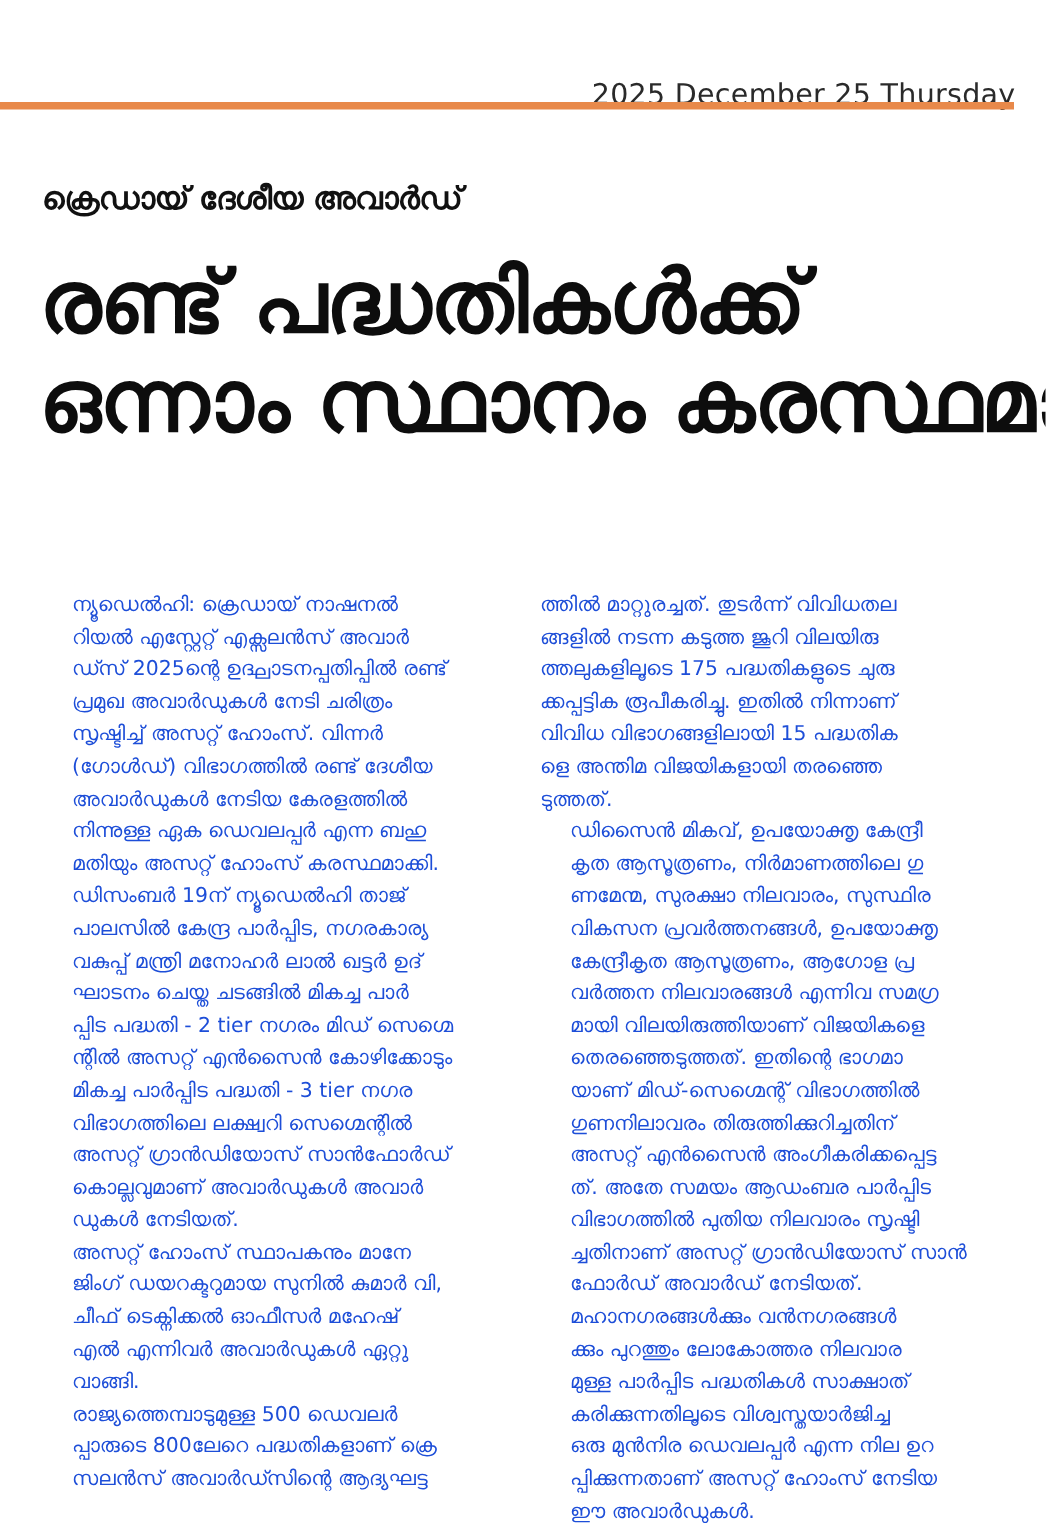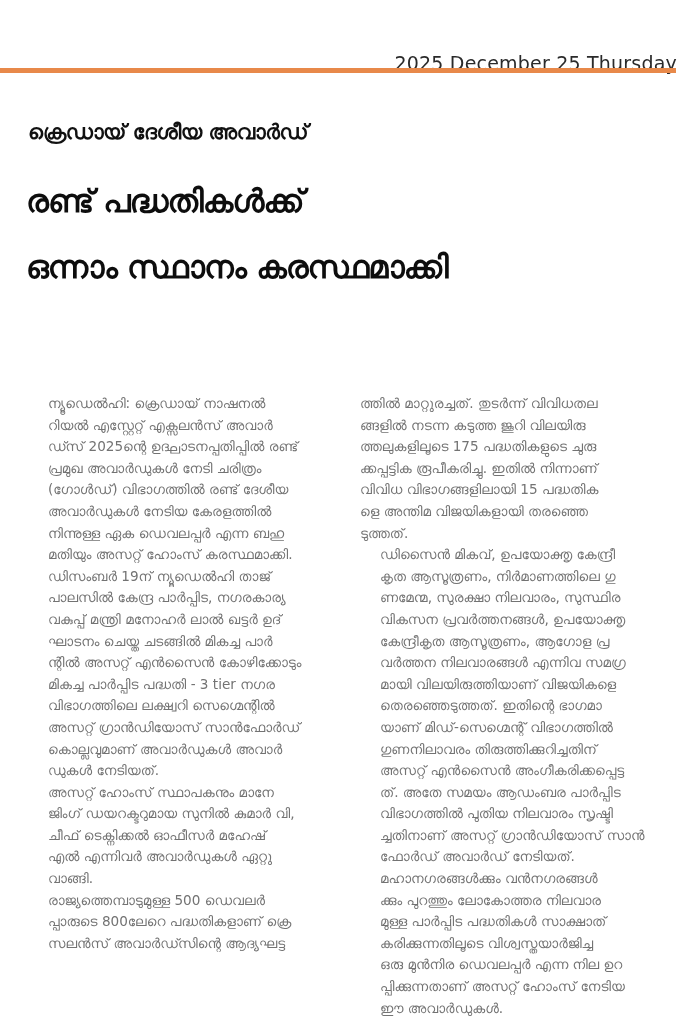--- a/index.html
+++ b/index.html
@@ -1,23 +1,23 @@
 <!DOCTYPE html>
 <html><head>
 <meta charset="utf-8">
 <style>
   html, body { margin: 0; padding: 0; background: #ffffff; }
   body { width: 697px; height: 1024px; position: relative; overflow: hidden; font-family: "DejaVu Sans", sans-serif; color: #1a1a1a; }
   .dateline { position: absolute; top: 20px; right: 20px; font-family: "DejaVu Sans", sans-serif; font-size: 19px; color: #2a2a2a; letter-spacing: 0.2px; margin-top: 32px; }
   .rule { position: absolute; top: 68px; left: 0; width: 676px; height: 5px; background: #e8894a; }
   .kicker { position: absolute; top: 120px; left: 28px; font-family: "DejaVu Sans", sans-serif; font-weight: bold; font-size: 21px; color: #111; letter-spacing: -0.5px; }
-  .headline { position: absolute; top: 168px; left: 26px; width: 660px; font-family: "DejaVu Sans", sans-serif; font-weight: bold; font-size: 32px; line-height: 66px; color: #0d0d0d; letter-spacing: -1px; }
+  .headline { position: absolute; top: 168px; left: 26px; width: 660px; font-family: "DejaVu Sans", sans-serif; font-weight: bold; font-size: 58px; line-height: 66px; color: #0d0d0d; letter-spacing: -1px; }
   .headline div { white-space: nowrap; }
   .columns { position: absolute; top: 393px; left: 28px; width: 650px; display: flex; gap: 14px; }
-  .col { width: 318px; font-family: "DejaVu Sans", sans-serif; font-size: 13.6px; line-height: 21.6px; color: #737373; text-align: justify; }
+  .col { width: 318px; font-family: "DejaVu Sans", sans-serif; font-size: 13.6px; line-height: 21.6px; color: #1d4ed8; text-align: justify; }
   .col p { margin: 0; text-indent: 20px; }
   .col p.cont { text-indent: 0; }
   .line { display: block; white-space: nowrap; overflow: hidden; }
 </style>
 </head>
 <body>
 
 <div class="dateline">2025 December 25 Thursday</div>
 <div class="rule"></div>
 
@@ -28,30 +28,32 @@
   <div>ഒന്നാം സ്ഥാനം കരസ്ഥമാക്കി</div>
 </div>
 
 <div class="columns">
   <div class="col" id="left-col">
       <p>
         <span class="line">ന്യൂഡെൽഹി: ക്രെഡായ് നാഷനൽ</span>
         <span class="line">റിയൽ എസ്റ്റേറ്റ് എക്സലൻസ് അവാർ</span>
         <span class="line">ഡ്സ് 2025ന്റെ ഉദ്ഘാടനപ്പതിപ്പിൽ രണ്ട്</span>
         <span class="line">പ്രമുഖ അവാർഡുകൾ നേടി ചരിത്രം</span>
+        <span class="line">സൃഷ്ടിച്ച് അസറ്റ് ഹോംസ്. വിന്നർ</span>
         <span class="line">(ഗോൾഡ്) വിഭാഗത്തിൽ രണ്ട് ദേശീയ</span>
         <span class="line">അവാർഡുകൾ നേടിയ കേരളത്തിൽ</span>
         <span class="line">നിന്നുള്ള ഏക ഡെവലപ്പർ എന്ന ബഹു</span>
         <span class="line">മതിയും അസറ്റ് ഹോംസ് കരസ്ഥമാക്കി.</span>
       </p>
       <p>
         <span class="line">ഡിസംബർ 19ന് ന്യൂഡെൽഹി താജ്</span>
         <span class="line">പാലസിൽ കേന്ദ്ര പാർപ്പിട, നഗരകാര്യ</span>
         <span class="line">വകുപ്പ് മന്ത്രി മനോഹർ ലാൽ ഖട്ടർ ഉദ്</span>
         <span class="line">ഘാടനം ചെയ്ത ചടങ്ങിൽ മികച്ച പാർ</span>
+        <span class="line">പ്പിട പദ്ധതി - 2 tier നഗരം മിഡ് സെഗ്മെ</span>
         <span class="line">ന്റിൽ അസറ്റ് എൻസൈൻ കോഴിക്കോടും</span>
         <span class="line">മികച്ച പാർപ്പിട പദ്ധതി - 3 tier നഗര</span>
         <span class="line">വിഭാഗത്തിലെ ലക്ഷ്വറി സെഗ്മെന്റിൽ</span>
         <span class="line">അസറ്റ് ഗ്രാൻഡിയോസ് സാൻഫോർഡ്</span>
         <span class="line">കൊല്ലവുമാണ് അവാർഡുകൾ അവാർ</span>
         <span class="line">ഡുകൾ നേടിയത്.</span>
       </p>
       <p>
         <span class="line">അസറ്റ് ഹോംസ് സ്ഥാപകനും മാനേ</span>
         <span class="line">ജിംഗ് ഡയറക്ടറുമായ സുനിൽ കുമാർ വി,</span>

